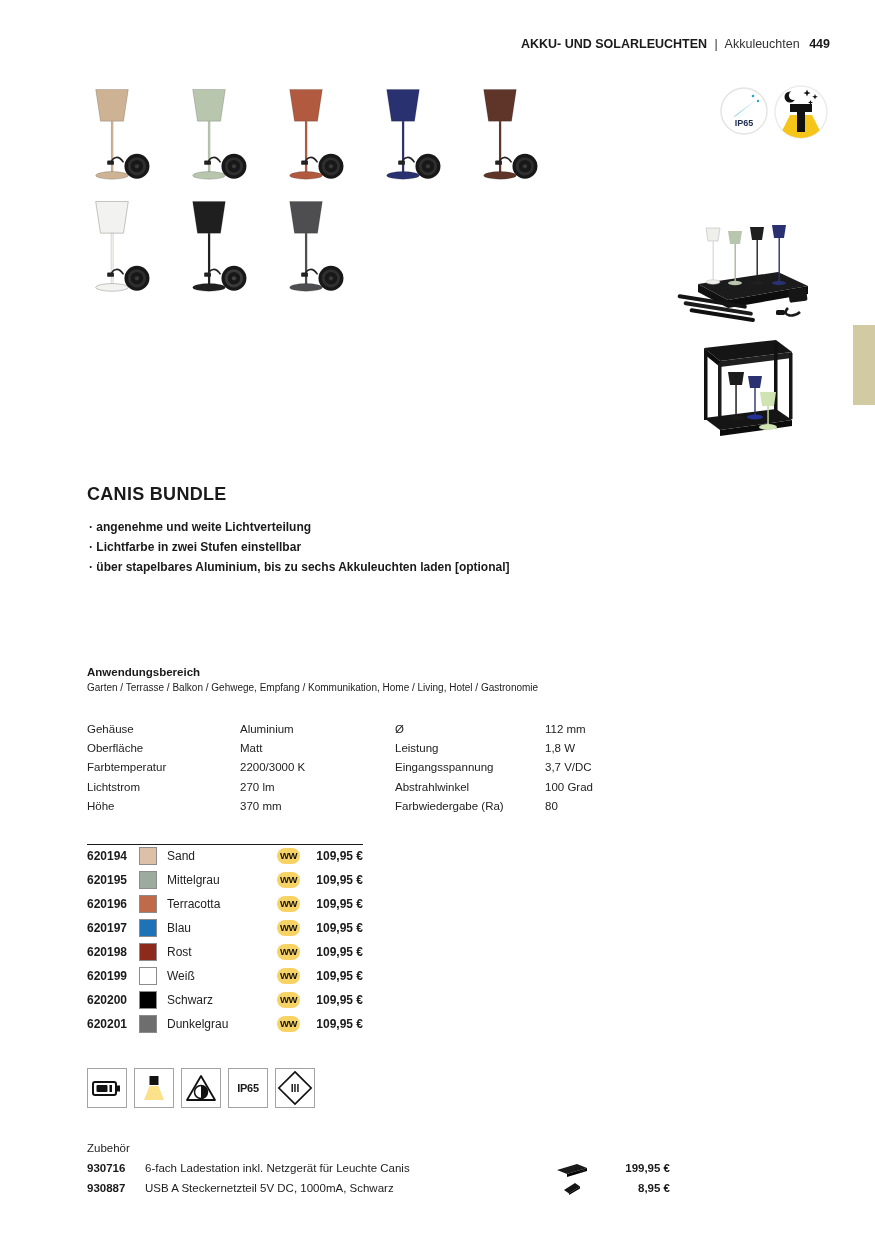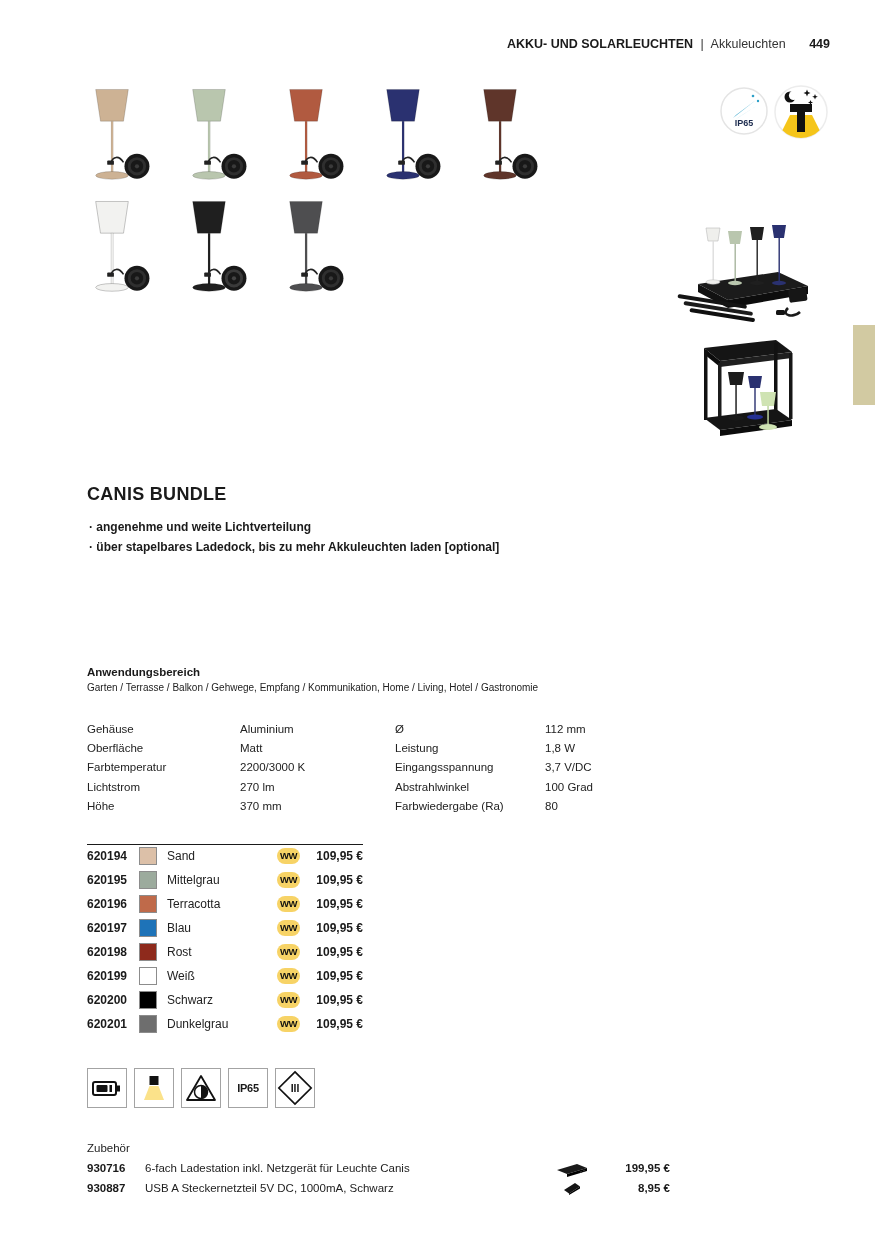--- a/index.html
+++ b/index.html
@@ -7,21 +7,21 @@
   body {
     width:875px; height:1250px; position:relative; overflow:hidden;
     font-family:"Liberation Sans", sans-serif; color:#1a1a1a;
   }
 
   
   .page-header { position:absolute; top:37px; right:45px; font-size:12.5px; white-space:nowrap; }
   .page-header .sec { font-weight:bold; }
   .page-header .div { margin:0 4px; color:#333; }
   .page-header .cat { color:#333; }
-  .page-header .pg { font-weight:bold; margin-left:20px; }
+  .page-header .pg { font-weight:bold; margin-left:6px; }
 
   
   .lamp { position:absolute; width:96px; height:102px; }
   .lamp svg { width:100%; height:100%; }
 
   
   .cbadge { position:absolute; }
 
   
   .bundle { position:absolute; }
@@ -280,21 +280,22 @@
         <ellipse cx="78" cy="91" rx="9" ry="3" fill="#cfe3b3"></ellipse>
       </g>
   </svg>
 </div>
 
 <div class="page-tab" style="background-color: rgb(210, 202, 162);"></div>
 
 <div class="title">CANIS BUNDLE</div>
 <div class="features">
   <div class="feat"><span>angenehme und weite Lichtverteilung</span></div>
-  <div class="feat"><span>über stapelbares Ladedock, bis zu mehr Akkuleuchten laden [optional]</span></div>
+  <div class="feat"><span>Lichtfarbe in zwei Stufen einstellbar</span></div>
+  <div class="feat"><span>über stapelbares Aluminium, bis zu sechs Akkuleuchten laden [optional]</span></div>
 </div>
 
 <div class="app-label">Anwendungsbereich</div>
 <div class="app-text">Garten / Terrasse / Balkon / Gehwege, Empfang / Kommunikation, Home / Living, Hotel / Gastronomie</div>
 
 <div class="specs" id="specs-left">
   <div class="srow"><span class="slabel">Gehäuse</span><span>Aluminium</span></div>
   <div class="srow"><span class="slabel">Oberfläche</span><span>Matt</span></div>
   <div class="srow"><span class="slabel">Farbtemperatur</span><span>2200/3000 K</span></div>
   <div class="srow"><span class="slabel">Lichtstrom</span><span>270 lm</span></div>

